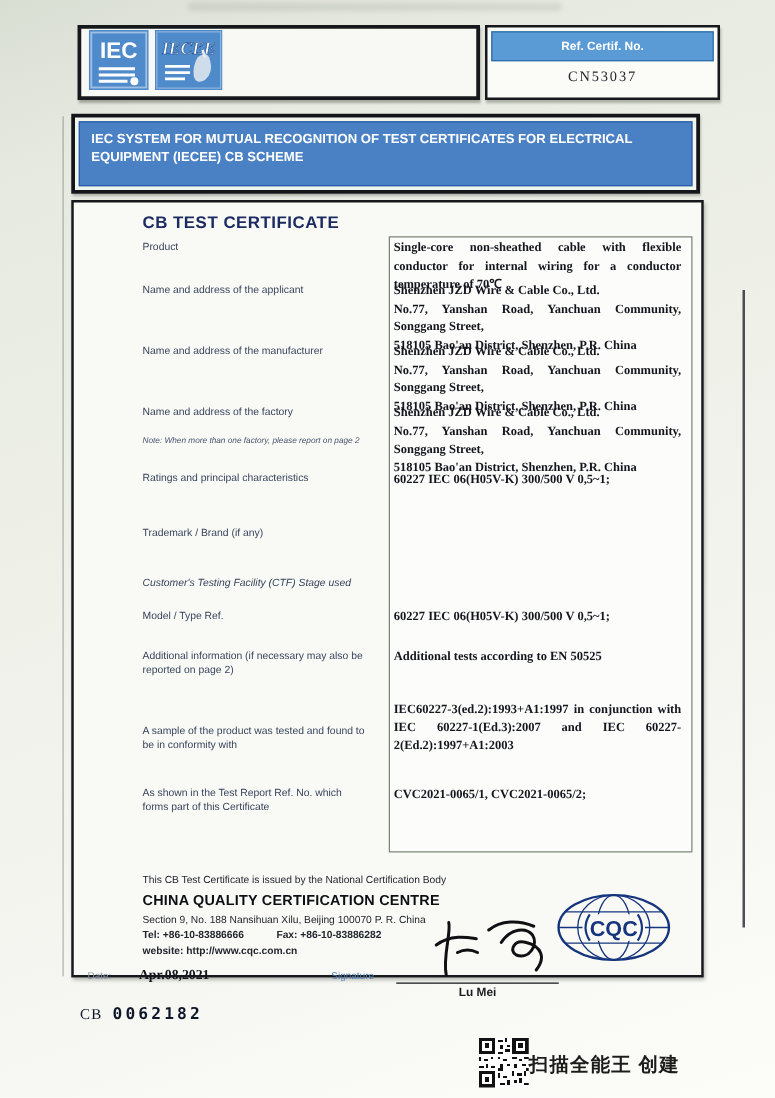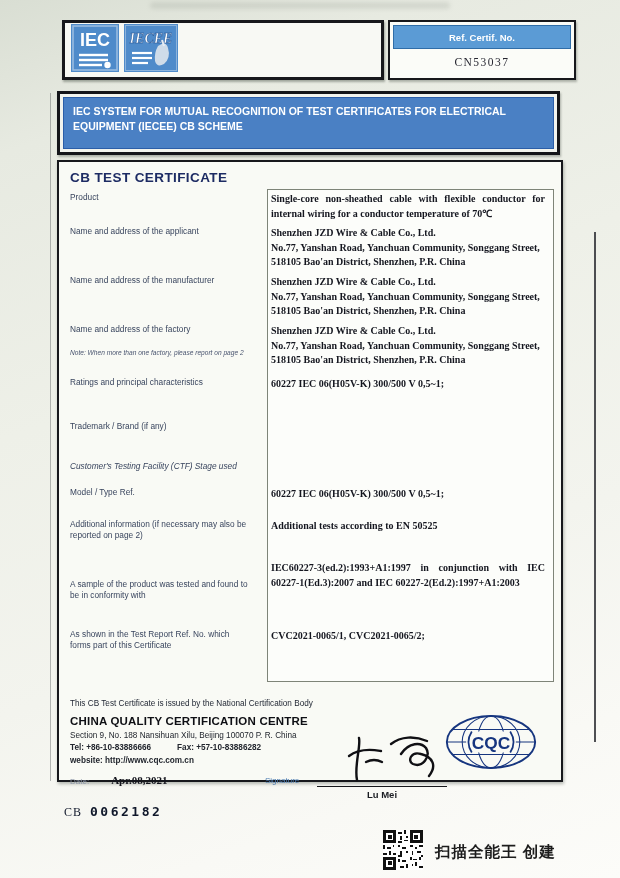--- a/index.html
+++ b/index.html
@@ -18,21 +18,21 @@
     color:#fff;font-size:9.5px;font-weight:bold;display:flex;align-items:center;justify-content:center;}
   .ref-val{text-align:center;margin-top:7px;font-family:"Liberation Serif",serif;
     font-size:11.5px;letter-spacing:1.5px;color:#262630;}
   
   .banner{left:57px;top:91px;width:503px;height:64px;border:3px solid #141519;background:#f2f4ee;
     box-sizing:border-box;padding:3px;box-shadow:1px 2px 2px rgba(30,40,30,.3);}
   .banner-inner{height:100%;background:#4a80c4;border:1px solid #2b5ea8;box-sizing:border-box;
     color:#fff;font-weight:bold;font-size:10.5px;line-height:1.4;padding:6px 9px;}
   
   .main-box{left:57px;top:160px;width:506px;height:622px;background:#f9faf5;
-    border:2.5px solid #17181c;box-sizing:border-box;box-shadow:1px 2px 3px rgba(30,40,30,.3);}
+    border:2.5px solid #17181c;box-sizing:border-box;box-shadow:1px 2px 3px rgba(30,40,30,.3);padding-left:44px;}
   .cert-title{padding:8px 0 0 11px;font-size:13.5px;font-weight:bold;color:#1d2b63;letter-spacing:.4px;height:17px;}
   .cert-table{position:relative;margin:2px 6px 0 0;height:493px;}
   .value-frame{position:absolute;left:208px;top:0;right:1px;bottom:0;border:1px solid #7e8478;background:#fcfdfa;}
   .row{position:relative;display:flex;box-sizing:border-box;}
   .row .label{width:196px;padding:3px 6px 0 11px;box-sizing:border-box;
     font-size:8.3px;color:#39455e;line-height:1.3;}
   .row .note{font-size:6.6px;font-style:italic;color:#4a5570;margin-top:14px;line-height:1.2;}
   .row .value{flex:1;padding:3px 10px 0 16px;box-sizing:border-box;z-index:1;
     font-family:"Liberation Serif",serif;font-weight:bold;font-size:10px;color:#14161f;
     line-height:1.45;white-space:pre-line;text-align:justify;}
@@ -50,21 +50,21 @@
   .sig-block{position:absolute;left:250px;top:568px;width:170px;}
   .sig-script{position:absolute;left:30px;top:0;}
   .sig-label{position:absolute;left:-44px;top:46px;font-size:8px;color:#4a7ab0;}
   .sig-line{position:absolute;left:8px;top:56px;width:130px;border-bottom:1.6px solid #15161a;}
   .sig-name{position:absolute;left:8px;top:59px;width:130px;text-align:center;font-size:9.5px;font-weight:bold;color:#1a1c22;}
   .cqc-logo{position:absolute;right:22px;top:551px;}
   
   .stamp{left:64px;top:804px;display:flex;align-items:baseline;gap:8px;color:#0f172a;}
   .stamp-prefix{font-family:"Liberation Serif",serif;font-size:12px;letter-spacing:1px;}
   .stamp-num{font-family:"DejaVu Sans Mono",monospace;font-size:13px;letter-spacing:2.5px;font-weight:600;}
-  .scanner{left:383px;top:830px;display:flex;align-items:center;gap:12px;}
+  .scanner{left:383px;top:830px;display:flex;align-items:center;}
   .scan-text{font-size:15.5px;color:#1c1c1c;font-weight:bold;letter-spacing:1px;font-family:"Liberation Sans",sans-serif;}
   .scan-line-right{left:594px;top:232px;width:2px;height:510px;background:#23242a;opacity:.8;}
   .edge-line-left{left:50px;top:93px;width:1px;height:688px;background:#3a3c40;opacity:.35;}
   .top-smudge{left:150px;top:2px;width:300px;height:7px;background:#9aa096;opacity:.25;border-radius:4px;filter:blur(2px);}
 </style>
 </head>
 <body>
 
 <div class="abs top-smudge"></div>
 <div class="abs scan-line-right"></div>
@@ -164,21 +164,21 @@
       <div class="label">As shown in the Test Report Ref. No. which forms part of this Certificate</div>
       <div class="value">CVC2021-0065/1, CVC2021-0065/2;</div>
     </div>
   </div>
 
   <div class="issued">This CB Test Certificate is issued by the National Certification Body</div>
   <div class="org">CHINA QUALITY CERTIFICATION CENTRE</div>
   <div class="addr">Section 9, No. 188 Nansihuan Xilu, Beijing 100070 P. R. China</div>
   <div class="telfax">
     <span>Tel: +86-10-83886666</span>
-    <span>Fax: +57-10-83886282</span>
+    <span>Fax: +86-10-83886282</span>
   </div>
   <div class="web">website: http://www.cqc.com.cn</div>
 
   <div class="date-line">
     <span class="date-label">Date:</span>
     <span class="date-val">Apr.08,2021</span>
   </div>
 
   <div class="sig-block">
     <span class="sig-script">

